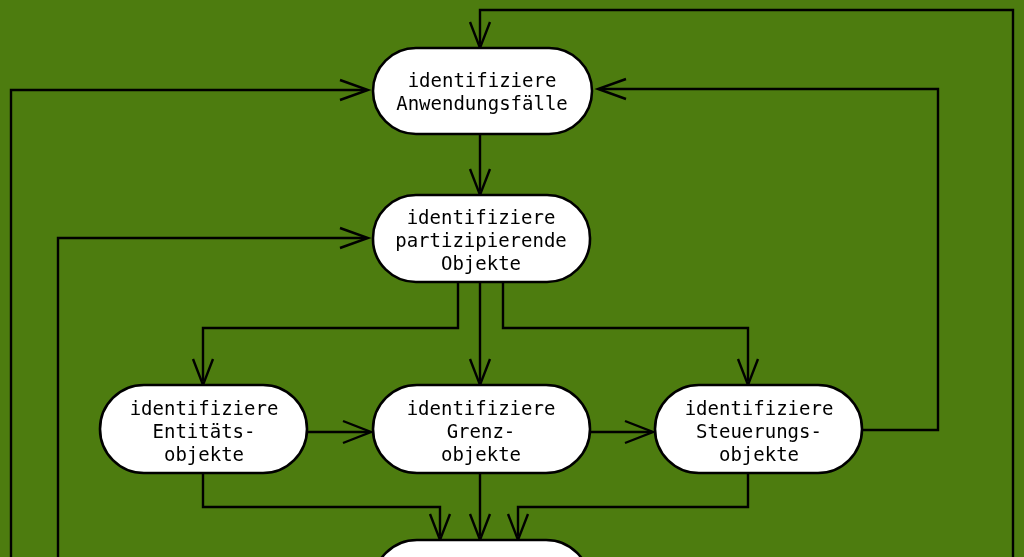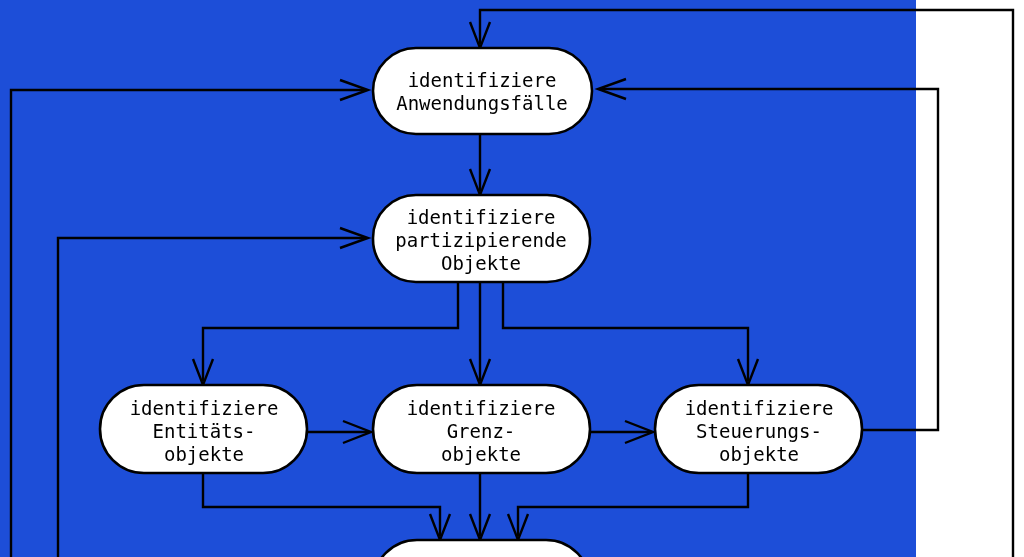--- a/index.html
+++ b/index.html
@@ -8,23 +8,23 @@
     background: #ffffff;
   }
   body {
     width: 1024px;
     height: 557px;
     overflow: hidden;
     font-family: "DejaVu Sans Mono", "Liberation Mono", monospace;
   }
   #diagram-root {
     position: relative;
-    width: 916px;
+    width: 1024px;
     height: 557px;
-    background: #1d4ed8;
+    background: #4d7c0f;
   }
   svg#flow {
     display: block;
     width: 1024px;
     height: 557px;
   }
   .node-shape {
     fill: #ffffff;
     stroke: #000000;
     stroke-width: 2.6;

